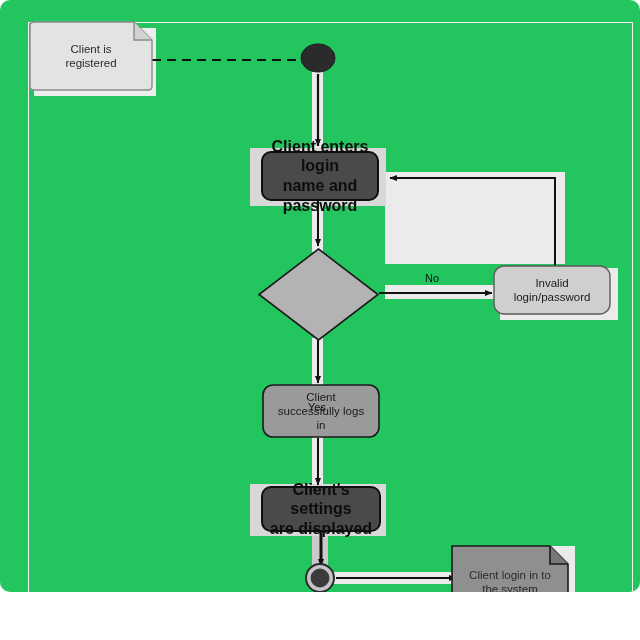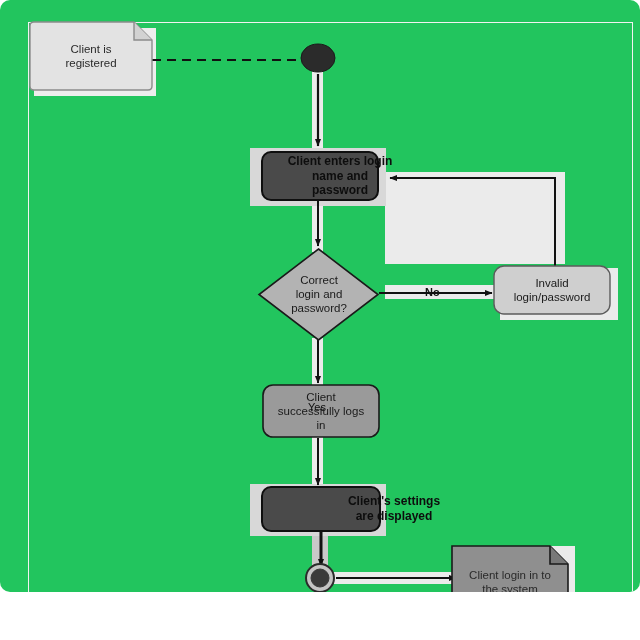--- a/index.html
+++ b/index.html
@@ -27,21 +27,21 @@
     position: absolute;
     display: flex;
     align-items: center;
     justify-content: center;
     text-align: center;
     line-height: 1.22;
     white-space: pre-line;
     pointer-events: none;
     font-family: "Liberation Sans", sans-serif;
   }
-  .lbl-dark { color: #0d0d0d; font-size: 12px; font-weight: 700; margin-left: 20px; }
+  .lbl-dark { color: #0d0d0d; font-size: 16px; font-weight: 700; }
   .lbl-mid  { color: #1a1a1a; font-size: 11.5px; font-weight: 400; }
   .lbl-note { color: #2a2a2a; font-size: 11.5px; font-weight: 400; }
   .edge-label {
     position: absolute;
     color: #111111;
     font-size: 11px;
     font-family: "Liberation Sans", sans-serif;
     white-space: nowrap;
   }
 </style>
@@ -127,34 +127,31 @@
     <path d="M 550 546 L 550 564 L 568 564" fill="#787878" stroke="#1a1a1a" stroke-width="1.6"></path>
   </svg>
 
   <div class="node-label lbl-note" style="left:36px; top:26px; width:110px; height:60px;">Client is
 registered</div>
 
   <div class="node-label lbl-dark" style="left:262px; top:152px; width:116px; height:48px;">Client enters login
 name and
 password</div>
 
-  <div class="node-label lbl-mid" style="left:266px; top:265px; width:106px; height:58px;">Correct
-login and
-password?</div>
 
   <div class="node-label lbl-mid" style="left:494px; top:266px; width:116px; height:48px;">Invalid
 login/password</div>
 
   <div class="node-label lbl-mid" style="left:263px; top:385px; width:116px; height:52px;">Client
 successfully logs
 in</div>
 
-  <div class="node-label lbl-dark" style="left:275px; top:487px; width:118px; height:44px;padding-left:40px;">Client's settings
+  <div class="node-label lbl-dark" style="left:262px; top:487px; width:118px; height:44px;">Client's settings
 are displayed</div>
 
   <div class="node-label lbl-note" style="left:456px; top:560px; width:108px; height:44px;">Client login in to
 the system</div>
 
-  <div class="edge-label" style="left:425px; top:286px;font-weight:bold;">No</div>
+  <div class="edge-label" style="left:425px; top:272px;">No</div>
 
   <div class="edge-label" style="left:308px; top:358px;margin-top:43px;">Yes</div>
 
 </div>
 
 </body></html>

